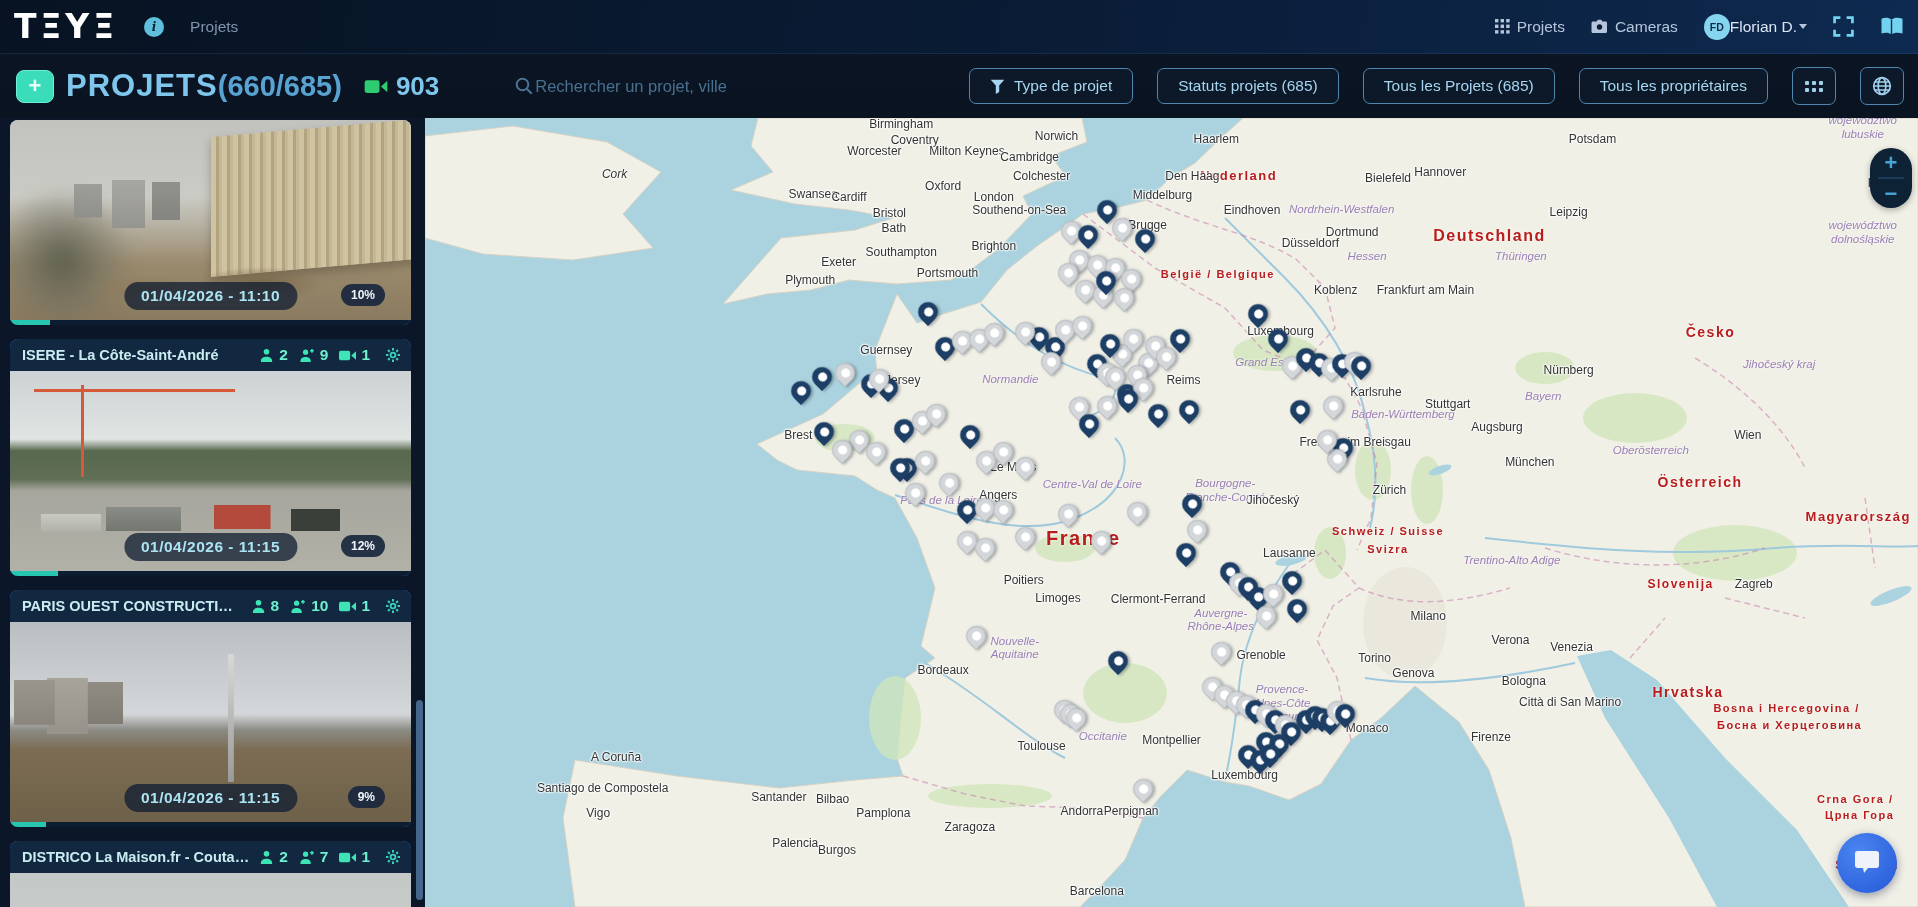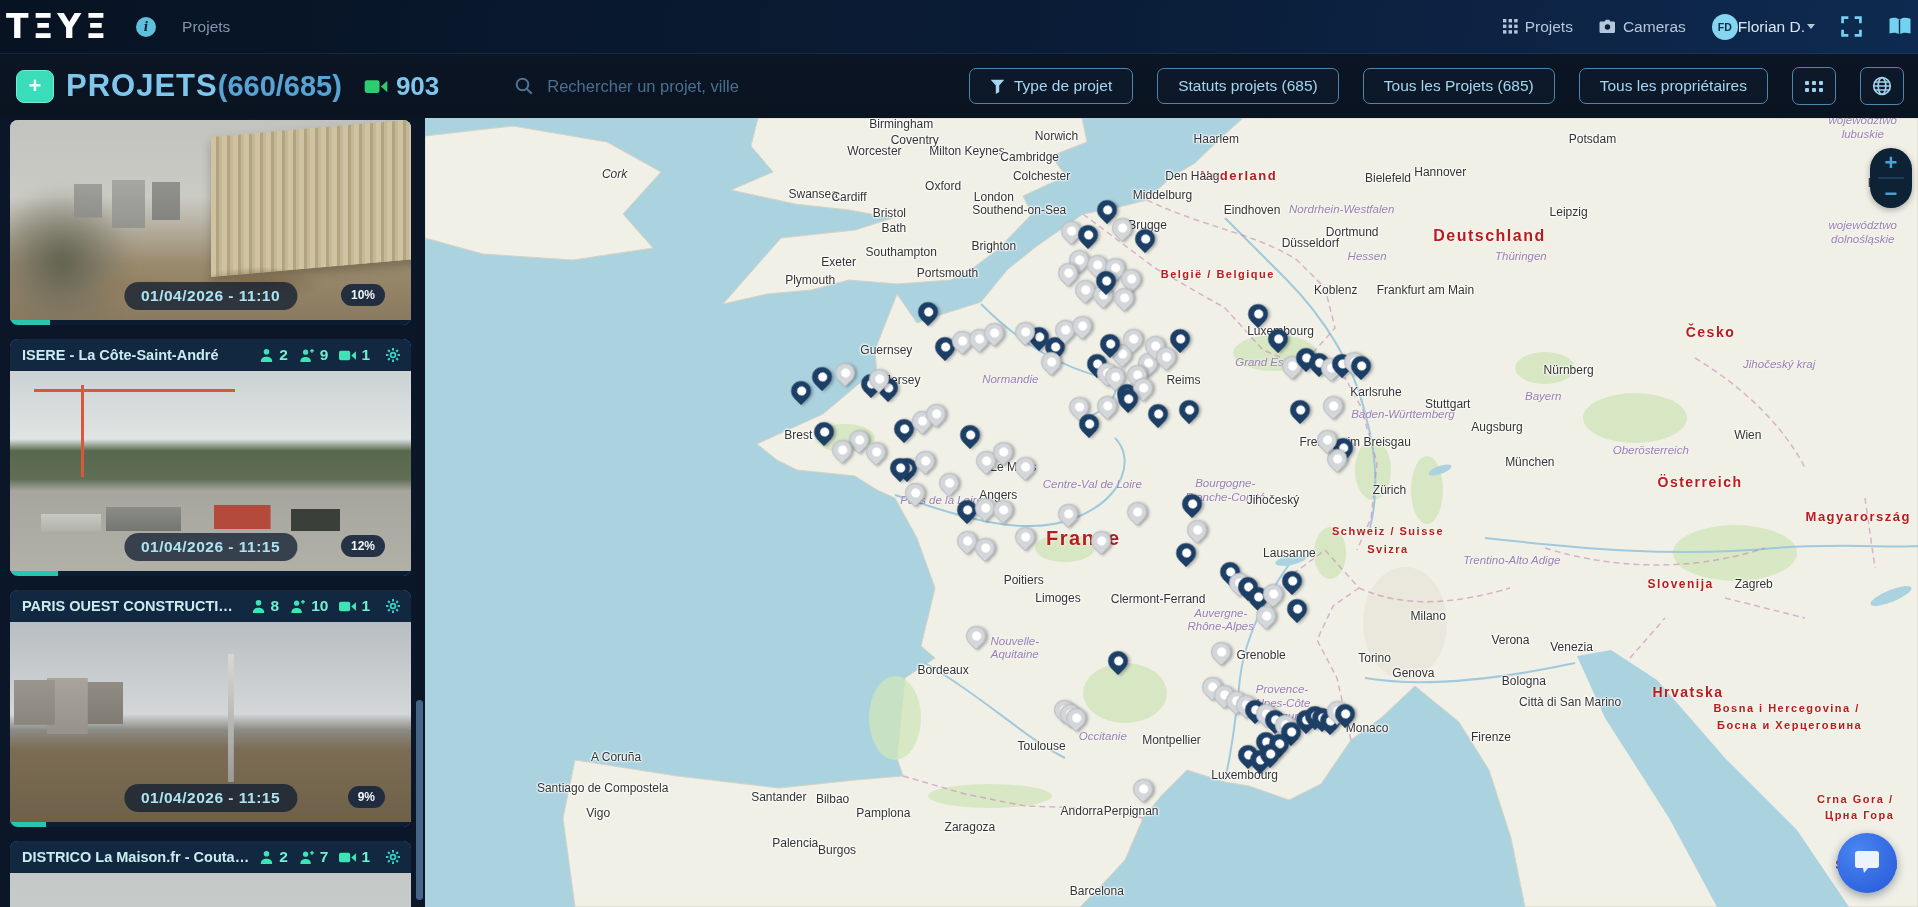--- a/index.html
+++ b/index.html
@@ -2,21 +2,21 @@
 <html><head>
 <meta charset="utf-8">
 <style>
   html,body{margin:0;padding:0;background:#06101e;}
   *{box-sizing:border-box;font-family:"Liberation Sans",sans-serif;}
   .app{position:relative;width:1918px;height:907px;overflow:hidden;background:#0b1728;}
 
   
   .topbar{position:absolute;left:0;top:0;width:100%;height:54px;
     background:linear-gradient(100deg,#071322 0%,#0a1c36 55%,#0e2a50 100%);
-    display:flex;align-items:center;justify-content:space-between;padding:0 6px;
+    display:flex;align-items:center;justify-content:space-between;padding:0 14px;
     border-bottom:1px solid rgba(70,120,180,.18);z-index:30;}
   .tb-left{display:flex;align-items:center;gap:26px;}
   .logo{font-family:"DejaVu Sans",sans-serif;font-size:33px;font-weight:bold;color:#fff;
     letter-spacing:4px;cursor:pointer;line-height:1;}
   .info-dot{width:20px;height:20px;border-radius:50%;background:#5fc0de;color:#0a2236;
     font-size:12px;font-weight:bold;display:flex;align-items:center;justify-content:center;
     font-family:"DejaVu Serif",serif;font-style:italic;cursor:pointer;}
   .tb-link{color:#8294ab;font-size:15.5px;cursor:pointer;}
   .tb-right{display:flex;align-items:center;gap:26px;}
   .tb-item{display:flex;align-items:center;gap:7px;color:#b6c6da;font-size:15.5px;cursor:pointer;}
@@ -32,21 +32,21 @@
   .header2{position:absolute;left:0;top:54px;width:100%;height:64px;
     background:linear-gradient(#0b1524,#0a1320);display:flex;align-items:center;
     padding:0 14px 0 16px;z-index:29;}
   .add-btn{width:38px;height:33px;border-radius:8px;border:1px solid #6ff0d4;background:#3bdcba;
     color:#eafff9;font-size:22px;font-weight:bold;display:flex;align-items:center;justify-content:center;
     cursor:pointer;line-height:1;padding-bottom:2px;}
   .h-title{margin-left:12px;font-size:31px;font-weight:bold;color:#7fc6ec;letter-spacing:1px;}
   .h-count{font-size:29px;color:#58a3d2;font-weight:bold;letter-spacing:0;}
   .h-cam{margin-left:22px;color:#2ecc71;display:flex;align-items:center;}
   .h-camcount{margin-left:8px;font-size:26px;color:#7fc6ec;font-weight:bold;}
-  .search{margin-left:76px;display:flex;align-items:center;gap:12px;width:330px;}
+  .search{margin-left:76px;display:flex;align-items:center;width:330px;}
   .search svg{color:#4d7494;flex:none;}
   .search input{background:transparent;border:none;outline:none;color:#bcd8ea;font-size:16.5px;width:100%;}
   .search input::placeholder{color:#49708f;}
   .h-right{margin-left:auto;display:flex;align-items:center;gap:24px;}
   .fbtn{height:36px;padding:0 20px;border:1px solid #4f86ad;border-radius:7px;background:rgba(18,38,64,.25);
     color:#a5d5ef;font-size:15.5px;display:flex;align-items:center;gap:9px;cursor:pointer;white-space:nowrap;}
   .fbtn svg{color:#a5d5ef;}
   .ibtn{width:44px;height:38px;border:1px solid #4f86ad;border-radius:7px;background:rgba(18,38,64,.25);
     color:#9fd0ec;display:flex;align-items:center;justify-content:center;cursor:pointer;}
   .ibtn.grid6 i{display:block;width:4px;height:4px;background:#9fd0ec;border-radius:1px;}

